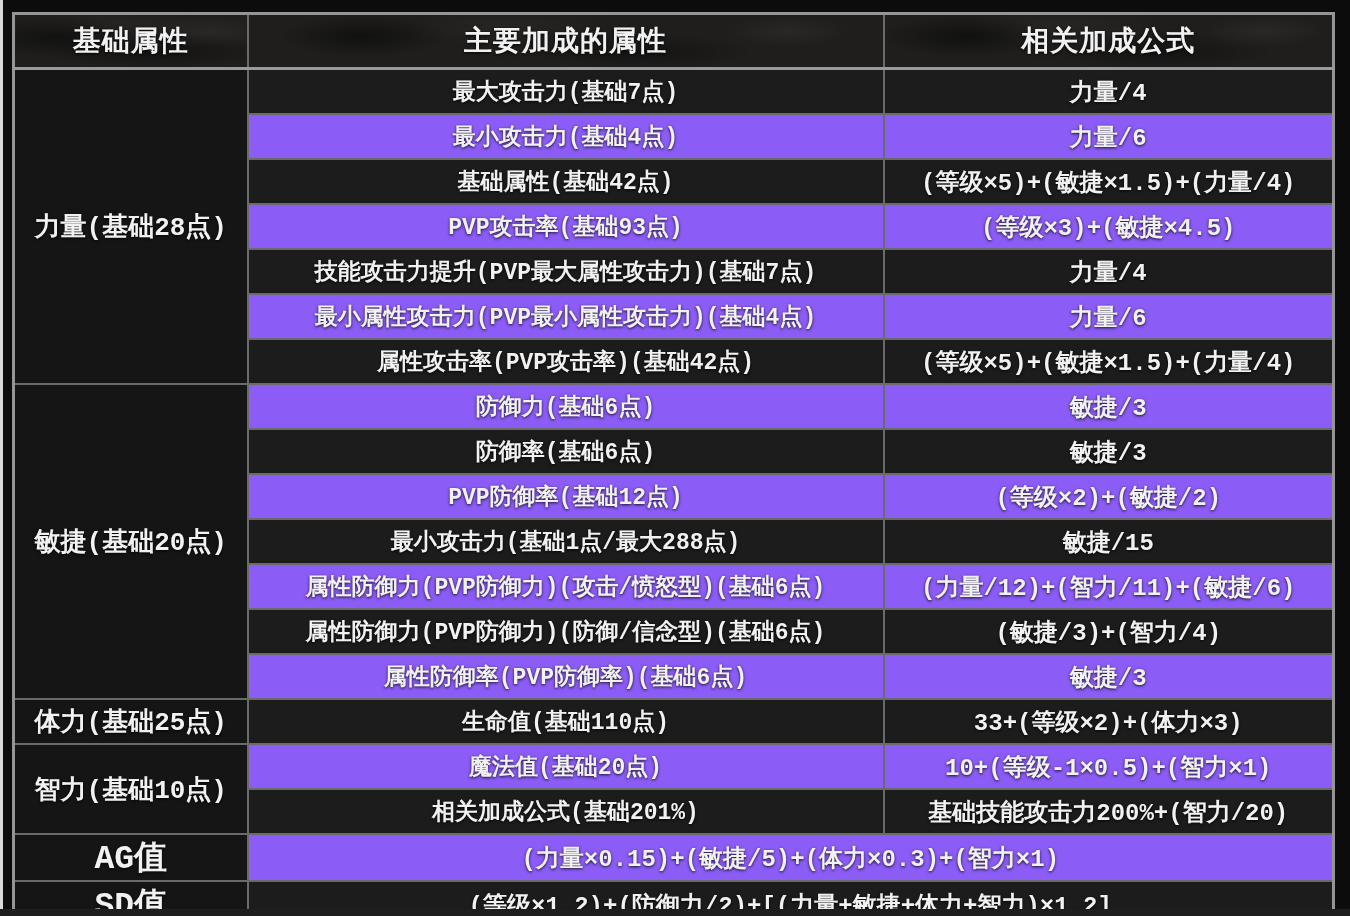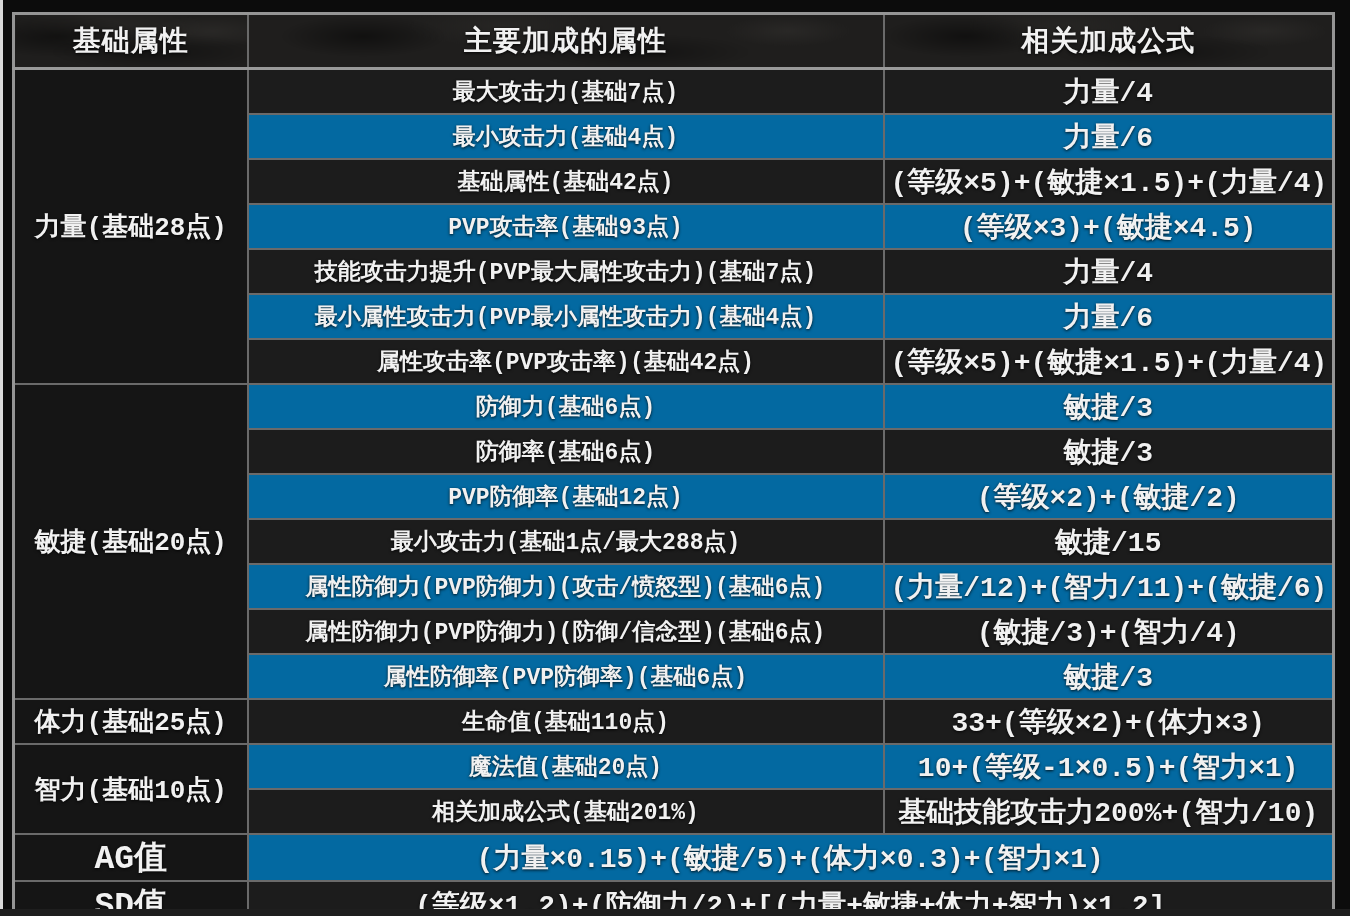--- a/index.html
+++ b/index.html
@@ -66,23 +66,23 @@
     background-image:
       radial-gradient(ellipse 120px 30px at 18% 40%, rgba(0,0,0,0.45), transparent 70%),
       radial-gradient(ellipse 160px 26px at 62% 70%, rgba(0,0,0,0.35), transparent 70%),
       radial-gradient(ellipse 90px 22px at 85% 30%, rgba(60,58,55,0.35), transparent 70%),
       radial-gradient(ellipse 140px 30px at 40% 20%, rgba(55,53,50,0.3), transparent 70%);
   }
   tbody td {
     height: 43px;
     font-size: 23px;
   }
-  td.formula, tbody td:last-child { font-size: 28px; }
+  td.formula, tbody td:last-child { font-size: 24px; }
   tr.r-light td { background-color: #1c1c1c; margin-top: 31px; }
-  tr.r-dark  td { background-color: #0369a1; }
+  tr.r-dark  td { background-color: #8b5cf6; }
   td.base {
     background-color: #151515 !important;
     font-size: 26px;
   }
   tr.footer td.base { font-size: 33px; }
 </style>
 </head>
 <body>
 
 <div class="edge-left"></div>
@@ -169,21 +169,21 @@
         <td class="formula">33+(等级×2)+(体力×3)</td>
       </tr>
 
       <tr class="r-dark">
         <td class="base" rowspan="2">智力(基础10点)</td>
         <td class="attr">魔法值(基础20点)</td>
         <td class="formula">10+(等级-1×0.5)+(智力×1)</td>
       </tr>
       <tr class="r-light">
         <td class="attr">相关加成公式(基础201%)</td>
-        <td class="formula">基础技能攻击力200%+(智力/10)</td>
+        <td class="formula">基础技能攻击力200%+(智力/20)</td>
       </tr>
 
       <tr class="r-dark footer">
         <td class="base">AG值</td>
         <td class="formula" colspan="2">(力量×0.15)+(敏捷/5)+(体力×0.3)+(智力×1)</td>
       </tr>
       <tr class="r-light footer">
         <td class="base">SD值</td>
         <td class="formula" colspan="2">(等级×1.2)+(防御力/2)+[(力量+敏捷+体力+智力)×1.2]</td>
       </tr>

